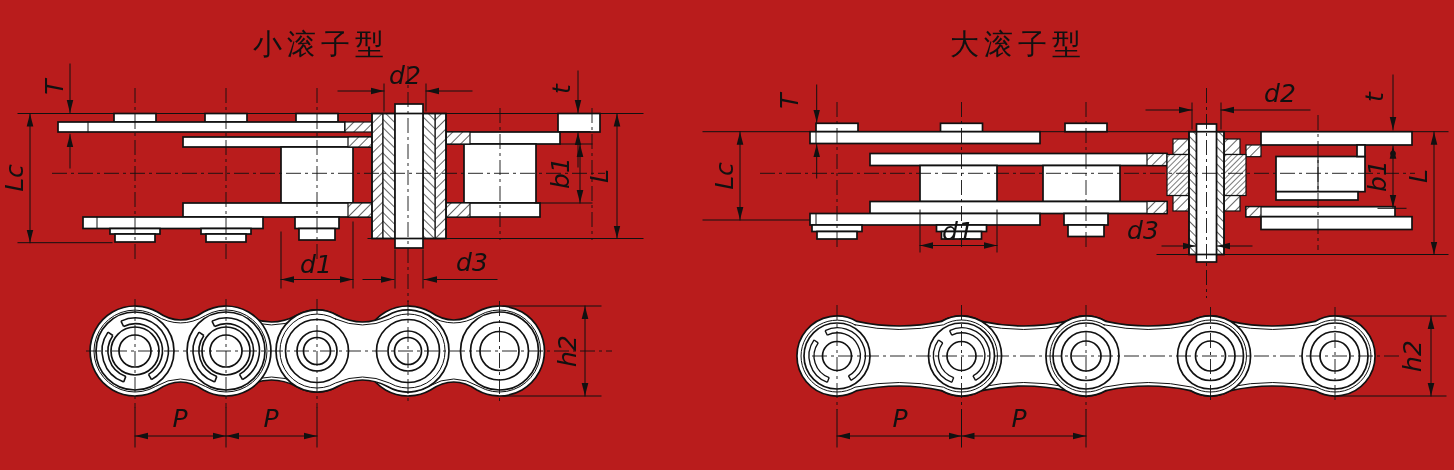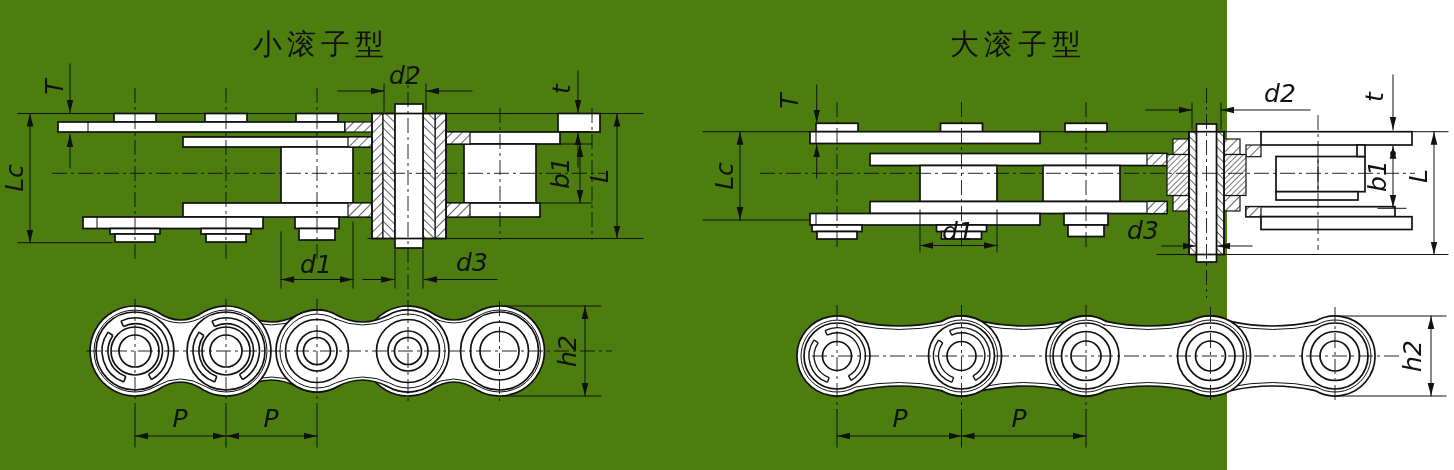--- a/index.html
+++ b/index.html
@@ -1,16 +1,16 @@
 <!DOCTYPE html>
 <html><head>
 <meta charset="utf-8">
 <style>
   html,body{margin:0;padding:0;background:#fff;}
-  .stage{width:1227px;height:470px;background:#4d7c0f;position:relative;font-family:"DejaVu Sans",sans-serif;}
+  .stage{width:1454px;height:470px;background:#b91c1c;position:relative;font-family:"DejaVu Sans",sans-serif;}
   svg{display:block}
   .o{stroke:#111;stroke-width:1.7;fill:none;stroke-linecap:square}
   .of{stroke:#111;stroke-width:1.7;fill:#fff}
   .t{stroke:#111;stroke-width:1;fill:none;stroke-linecap:square}
   .cl{stroke:#111;stroke-width:0.9;fill:none;stroke-dasharray:15 4 3 4}
   .hz{stroke:#111;stroke-width:1.2;fill:url(#h45)}
   .hx{stroke:#111;stroke-width:1.2;fill:url(#h135)}
   .hd{stroke:#111;stroke-width:1.2;fill:url(#hd45)}
   .clip{stroke:#111;stroke-width:1.6;fill:none}
   text.dm{font-family:"DejaVu Sans",sans-serif;font-style:italic;font-size:25px;fill:#111;text-anchor:middle}

